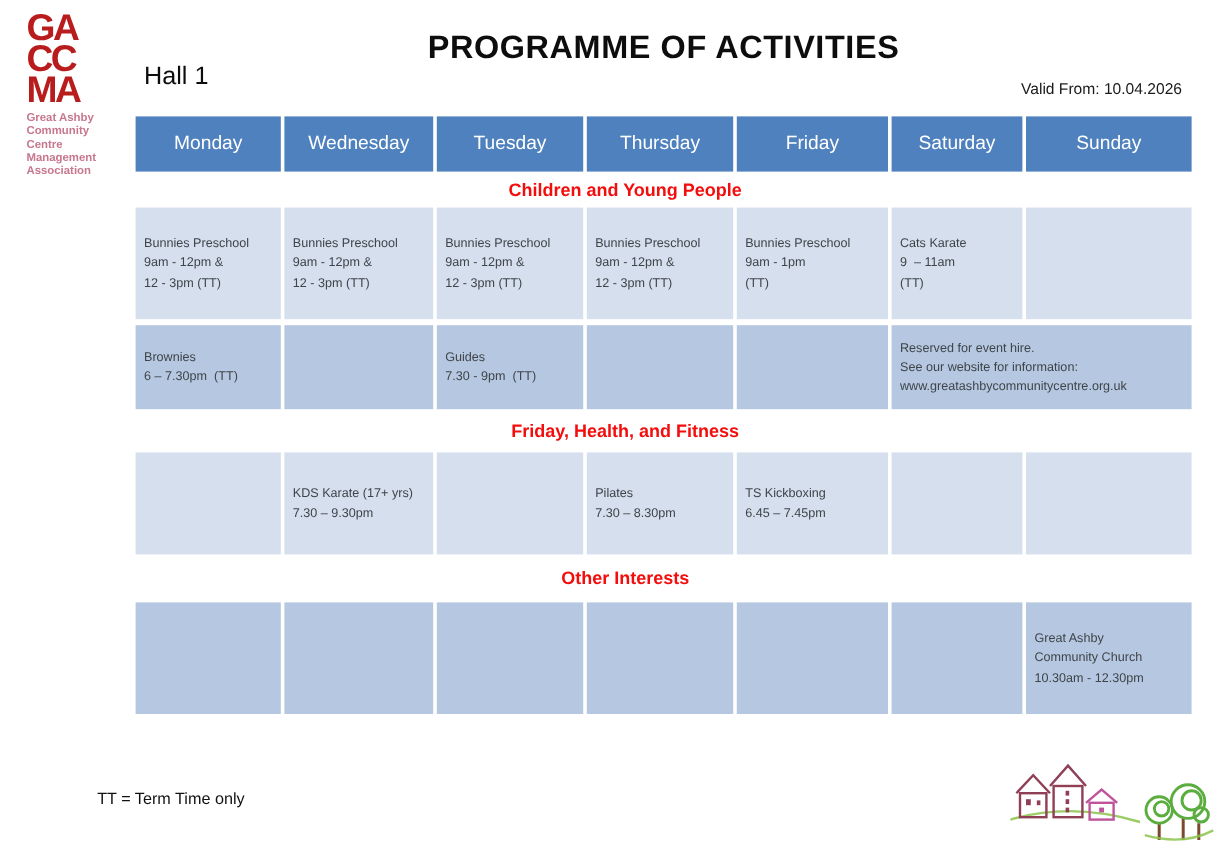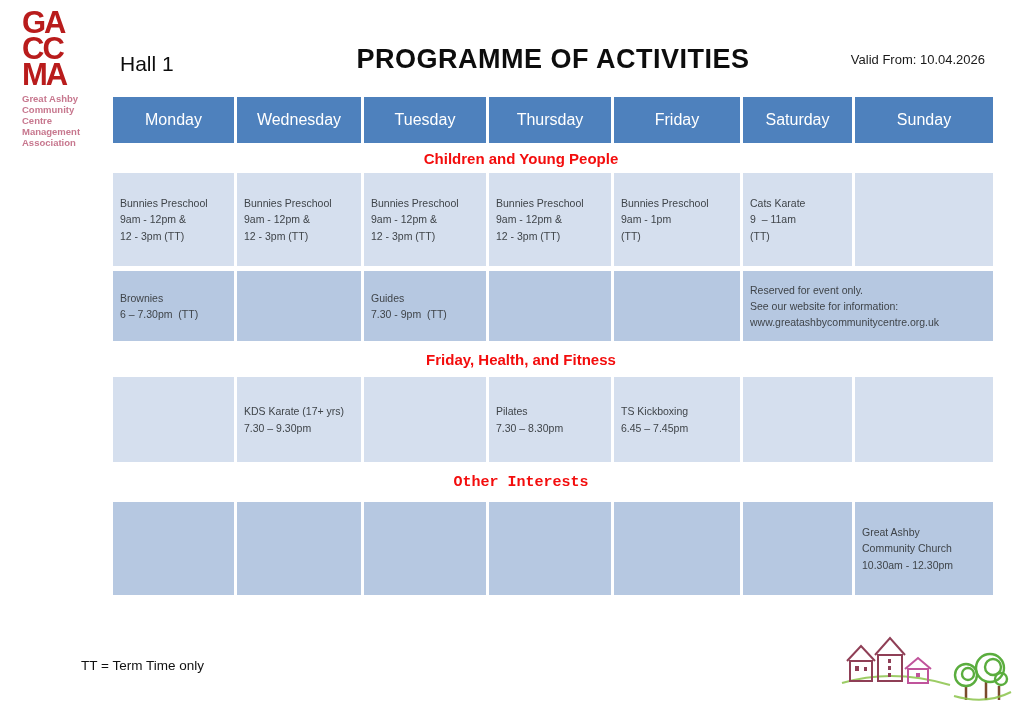--- a/index.html
+++ b/index.html
@@ -10,33 +10,33 @@
   }
   .page { position:absolute; inset:0; }
 
   
   .logo { position:absolute; left:22px; top:10px; width:95px; }
   .logo-big { color:#b91c1c; font-weight:800; font-size:31px; line-height:26px; letter-spacing:-2px; }
   .logo-small { margin-top:5px; color:#c7778e; font-weight:700; font-size:9.5px; line-height:11px; }
 
   
   .title { position:absolute; left:113px; top:24px; width:880px; text-align:center;
-           font-size:27px; font-weight:700; letter-spacing:.5px; color:#0d0d0d;margin-top:20px; }
+           font-size:27px; font-weight:700; letter-spacing:.5px; color:#0d0d0d; }
   .hall  { position:absolute; left:120px; top:52px; font-size:21px; font-weight:500; color:#0d0d0d; }
-  .valid { position:absolute; right:39px; top:52px; font-size:13px; color:#1a1a1a; }
+  .valid { position:absolute; right:39px; top:66px; font-size:13px; color:#1a1a1a; }
 
   
   .table-area { position:absolute; left:113px; top:97px; width:816px; }
   .grid { display:grid; grid-template-columns:121px 124px 122px 122px 126px 109px 138px; column-gap:3px; }
   .header-row { height:46px; }
   .day { background:#4e81bd; color:#fff; font-size:16px; display:flex; align-items:center; justify-content:center; }
   .band { height:30px; display:flex; align-items:center; justify-content:center;
           color:#f30d0d; font-size:15px; font-weight:700; }
   .band.b2 { height:36px; }
-  .band.b3 { height:40px;font-family:Liberation Mono, monospace; }
+  .band.b3 { height:40px; }
   .row .cell { display:flex; align-items:center; padding:6px 6px 6px 7px;
                font-size:10.5px; line-height:1.55; color:#3f4449; white-space:pre-wrap; }
   .row.light .cell { background:#d5dfee; }
   .row.dark  .cell { background:#b6c8e1; }
   .rowA { height:93px; margin-bottom:5px; }
   .rowB { height:70px; }
   .rowC { height:85px; }
   .rowD { height:93px; }
   .span2 { grid-column:span 2; }
 
@@ -105,21 +105,21 @@
     </div>
 
     <div class="grid row rowB dark">
       <div class="cell">Brownies
 6 – 7.30pm  (TT)</div>
       <div class="cell"></div>
       <div class="cell">Guides
 7.30 - 9pm  (TT)</div>
       <div class="cell"></div>
       <div class="cell"></div>
-      <div class="cell span2">Reserved for event only.
+      <div class="cell span2">Reserved for event hire.
 See our website for information:
 www.greatashbycommunitycentre.org.uk</div>
     </div>
 
     <div class="band b2">Friday, Health, and Fitness</div>
 
     <div class="grid row rowC light">
       <div class="cell"></div>
       <div class="cell">KDS Karate (17+ yrs)
 7.30 – 9.30pm</div>

